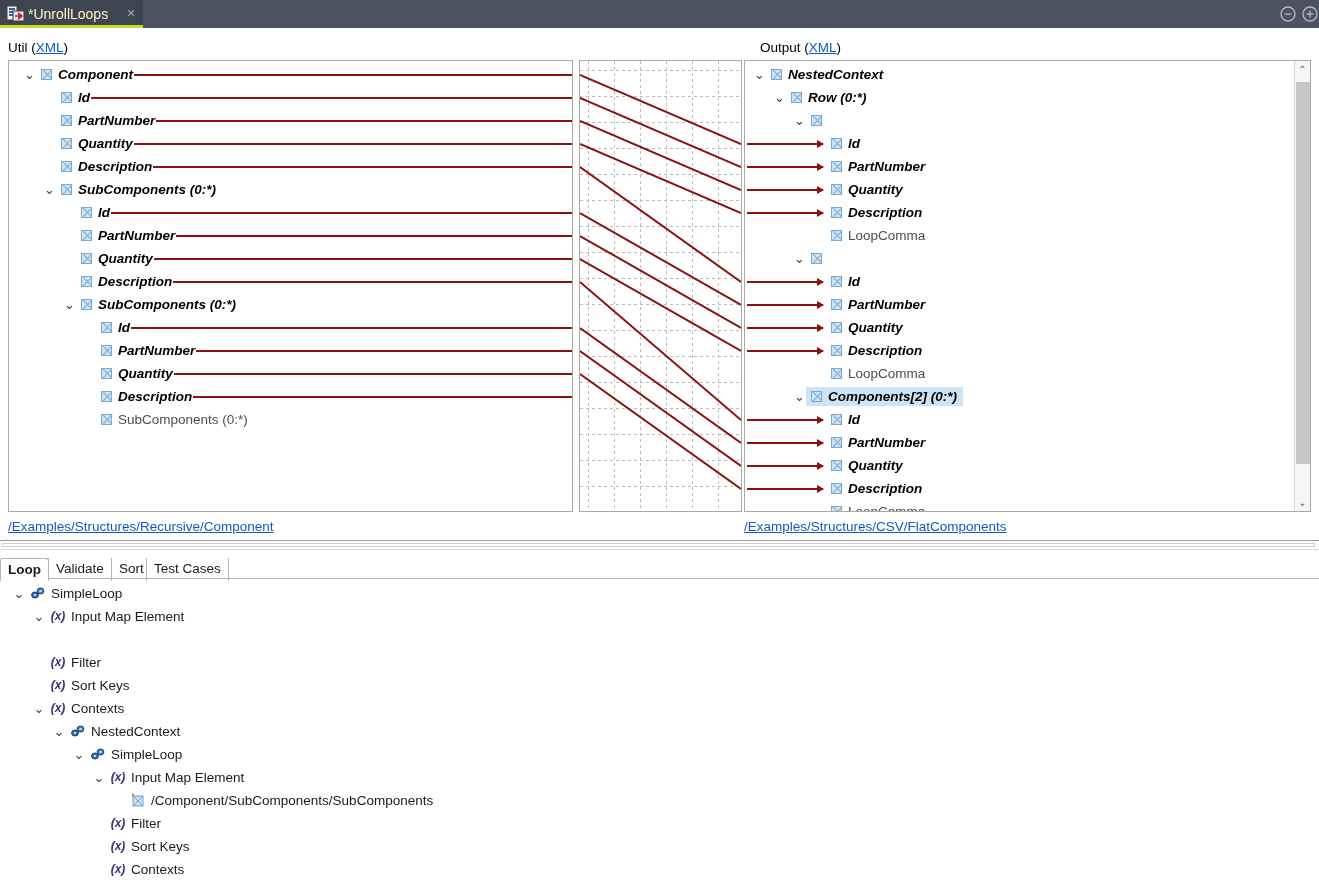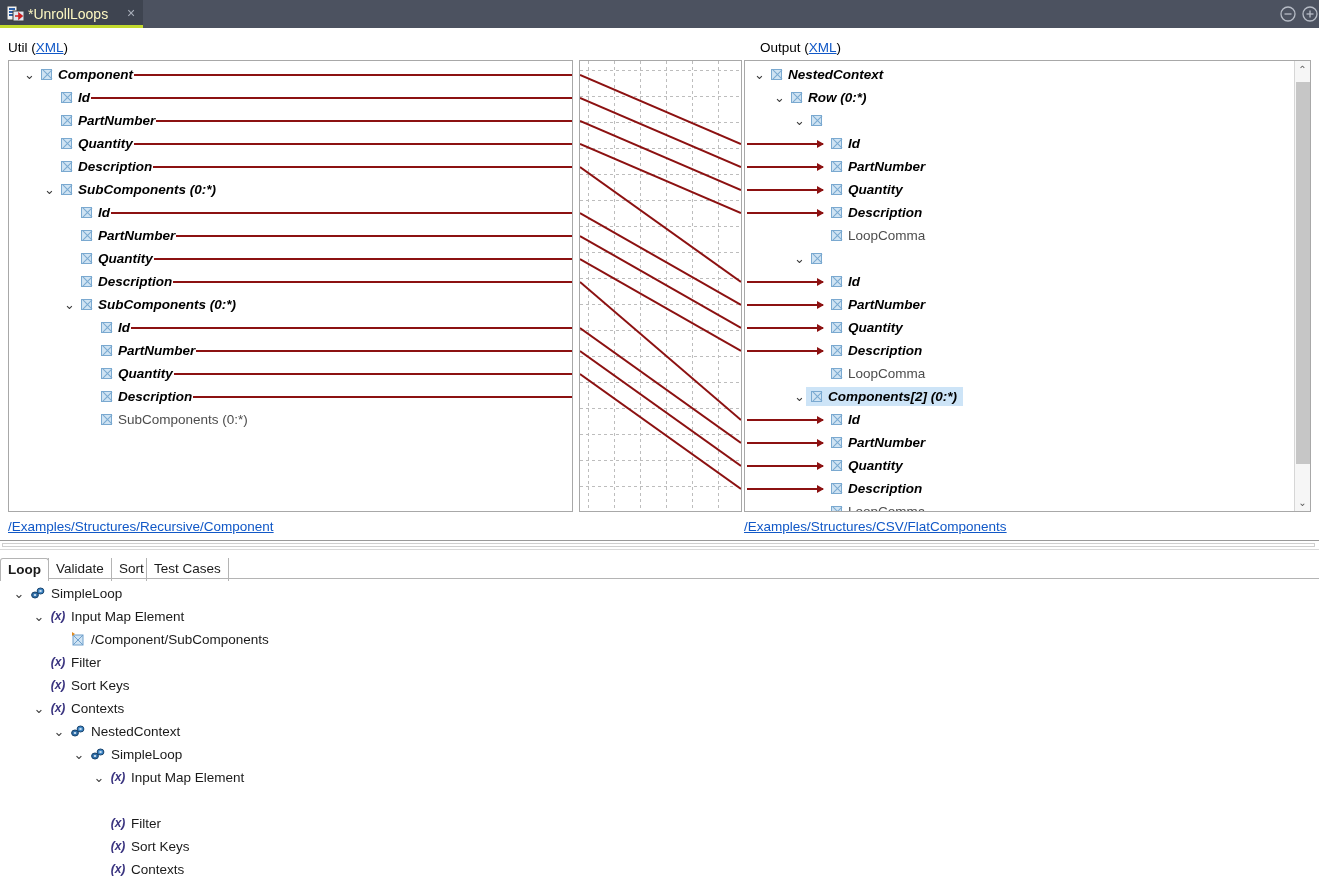--- a/index.html
+++ b/index.html
@@ -486,29 +486,20 @@
         <ellipse cx="5" cy="9" rx="1.3" ry="1.1" fill="#cfe3f3"></ellipse>
         <ellipse cx="10.5" cy="5" rx="1.3" ry="1.1" fill="#cfe3f3"></ellipse>
       </svg>
       <div class="blbl" style="left: 51px;">SimpleLoop</div>
     </div>
     <div class="brow" style="top: 53px; width: 1319px;">
       <div class="btw" style="left: 32px; font-size: 13px;">⌄</div>
       <div class="bico" style="font-size: 12px; color: rgb(59, 53, 128); font-weight: bold; font-style: italic; line-height: 15px; text-align: center; left: 50px; position: absolute;">(x)</div>
       <div class="blbl" style="left: 71px;">Input Map Element</div>
     </div>
-    <div class="brow" style="top: 76px; width: 1319px;">
-      <svg viewBox="0 0 16 15" class="bico" style="left: 70px; position: absolute;">
-        <rect x="3" y="3" width="10" height="10" fill="#cfe3f3" stroke="#6fa0cc" stroke-width="1"></rect>
-        <line x1="3" y1="3" x2="13" y2="13" stroke="#6fa0cc" stroke-width="1"></line>
-        <line x1="13" y1="3" x2="3" y2="13" stroke="#6fa0cc" stroke-width="1"></line>
-        <path d="M2 4 L2 0 L5 2 Z" fill="#e08a1e"></path>
-      </svg>
-      <div class="blbl" style="left: 91px;">/Component/SubComponents</div>
-    </div>
     <div class="brow" style="top: 99px; width: 1319px;">
       <div class="bico" style="font-size: 12px; color: rgb(59, 53, 128); font-weight: bold; font-style: italic; line-height: 15px; text-align: center; left: 50px; position: absolute;">(x)</div>
       <div class="blbl" style="left: 71px;">Filter</div>
     </div>
     <div class="brow" style="top: 122px; width: 1319px;">
       <div class="bico" style="font-size: 12px; color: rgb(59, 53, 128); font-weight: bold; font-style: italic; line-height: 15px; text-align: center; left: 50px; position: absolute;">(x)</div>
       <div class="blbl" style="left: 71px;">Sort Keys</div>
     </div>
     <div class="brow" style="top: 145px; width: 1319px;">
       <div class="btw" style="left: 32px; font-size: 13px;">⌄</div>
@@ -533,20 +524,29 @@
         <ellipse cx="5" cy="9" rx="1.3" ry="1.1" fill="#cfe3f3"></ellipse>
         <ellipse cx="10.5" cy="5" rx="1.3" ry="1.1" fill="#cfe3f3"></ellipse>
       </svg>
       <div class="blbl" style="left: 111px;">SimpleLoop</div>
     </div>
     <div class="brow" style="top: 214px; width: 1319px;">
       <div class="btw" style="left: 92px; font-size: 13px;">⌄</div>
       <div class="bico" style="font-size: 12px; color: rgb(59, 53, 128); font-weight: bold; font-style: italic; line-height: 15px; text-align: center; left: 110px; position: absolute;">(x)</div>
       <div class="blbl" style="left: 131px;">Input Map Element</div>
     </div>
+    <div class="brow" style="top: 237px; width: 1319px;">
+      <svg viewBox="0 0 16 15" class="bico" style="left: 130px; position: absolute;">
+        <rect x="3" y="3" width="10" height="10" fill="#cfe3f3" stroke="#6fa0cc" stroke-width="1"></rect>
+        <line x1="3" y1="3" x2="13" y2="13" stroke="#6fa0cc" stroke-width="1"></line>
+        <line x1="13" y1="3" x2="3" y2="13" stroke="#6fa0cc" stroke-width="1"></line>
+        <path d="M2 4 L2 0 L5 2 Z" fill="#e08a1e"></path>
+      </svg>
+      <div class="blbl" style="left: 151px;">/Component/SubComponents/SubComponents</div>
+    </div>
     <div class="brow" style="top: 260px; width: 1319px;">
       <div class="bico" style="font-size: 12px; color: rgb(59, 53, 128); font-weight: bold; font-style: italic; line-height: 15px; text-align: center; left: 110px; position: absolute;">(x)</div>
       <div class="blbl" style="left: 131px;">Filter</div>
     </div>
     <div class="brow" style="top: 283px; width: 1319px;">
       <div class="bico" style="font-size: 12px; color: rgb(59, 53, 128); font-weight: bold; font-style: italic; line-height: 15px; text-align: center; left: 110px; position: absolute;">(x)</div>
       <div class="blbl" style="left: 131px;">Sort Keys</div>
     </div>
     <div class="brow" style="top: 306px; width: 1319px;">
       <div class="bico" style="font-size: 12px; color: rgb(59, 53, 128); font-weight: bold; font-style: italic; line-height: 15px; text-align: center; left: 110px; position: absolute;">(x)</div>

